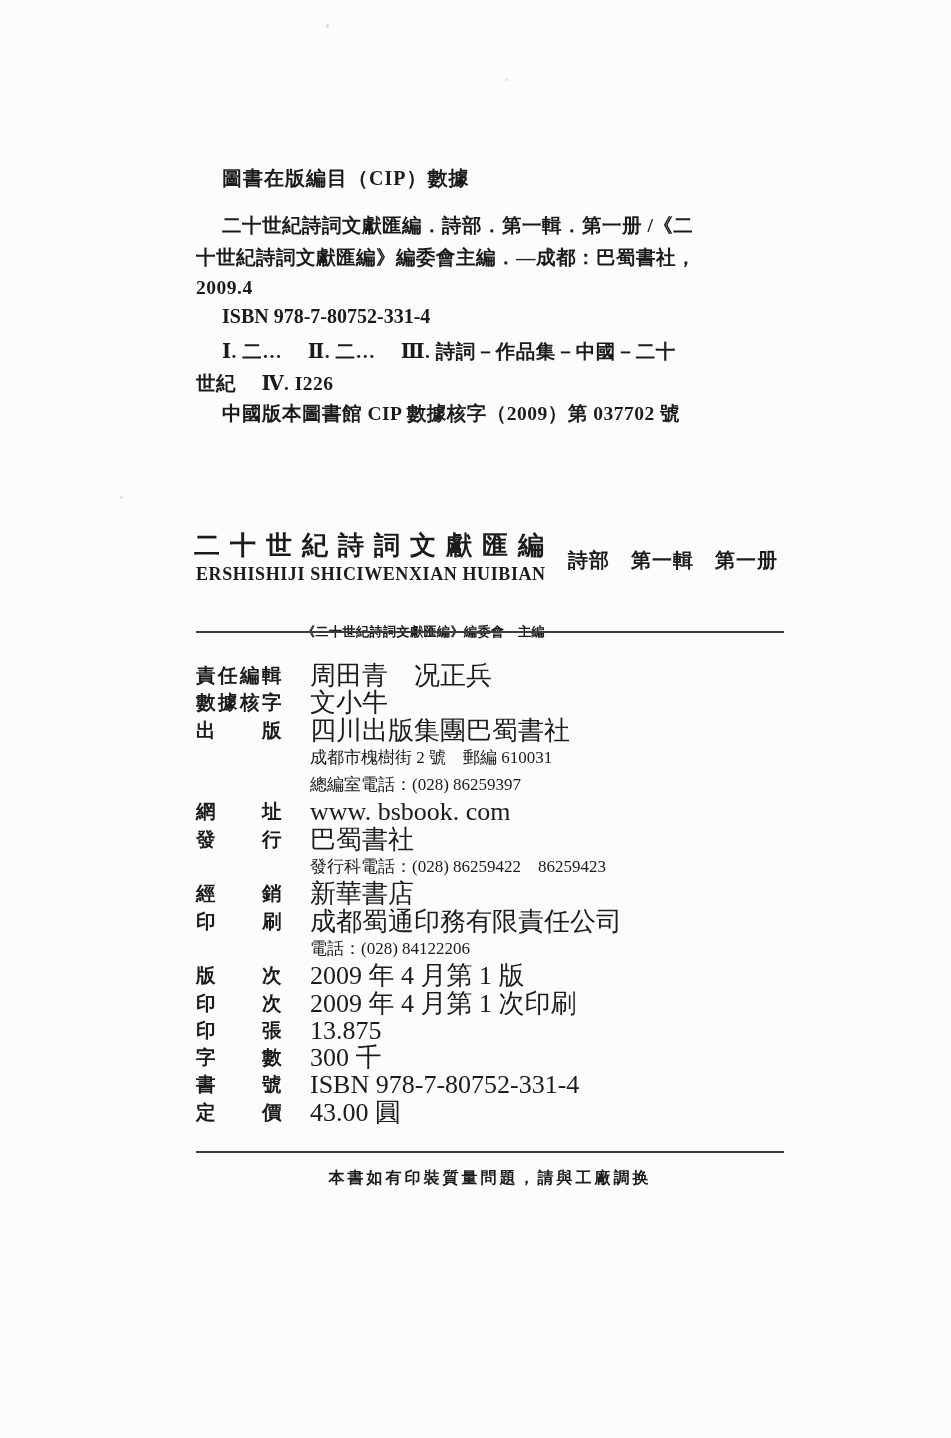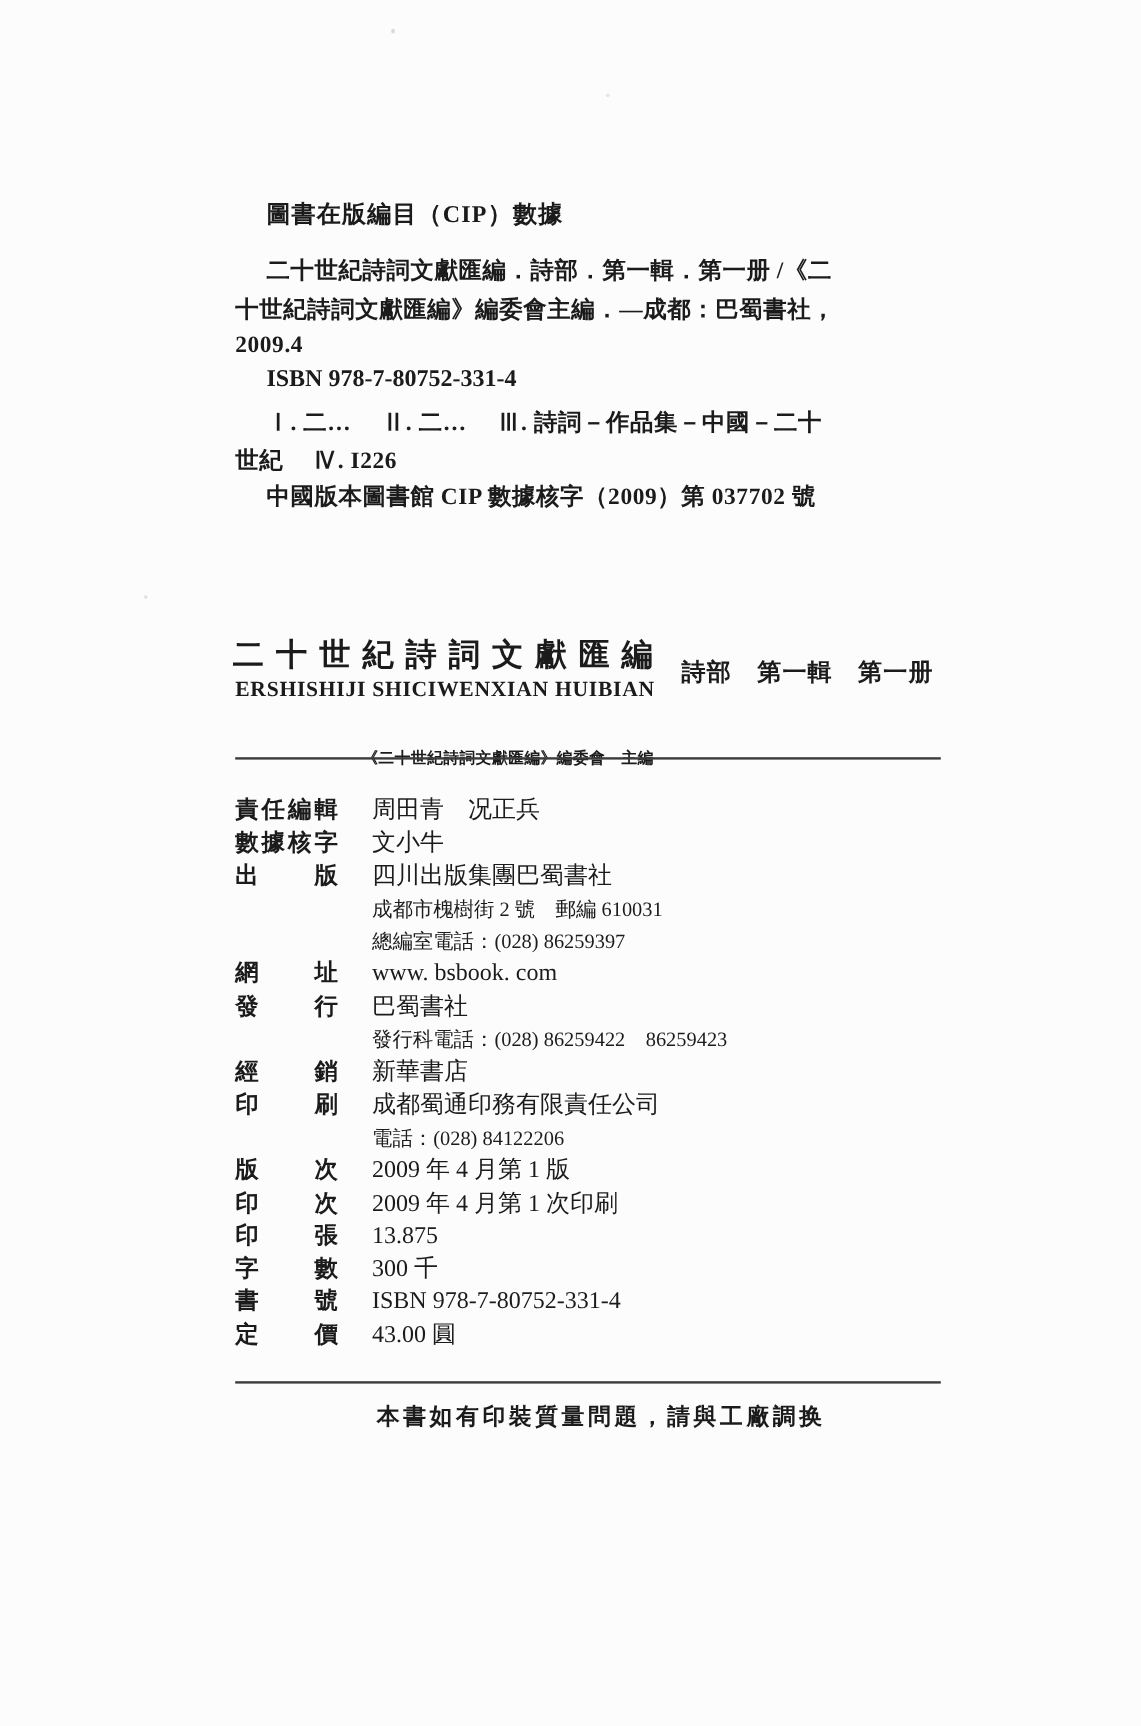--- a/index.html
+++ b/index.html
@@ -7,21 +7,20 @@
     width:951px;height:1438px;
     background:#f6f6f6;
     font-family:"Liberation Serif","DejaVu Serif",serif;
   }
   .page{
     position:relative;
     width:951px;height:1438px;
     background:#fcfcfc;
     color:#1b1b1b;
     overflow:hidden;
-    font-family:Liberation Serif, serif;
   }
   .abs{position:absolute;white-space:nowrap;}
 
   
   .cip-heading{left:222px;top:165px;font-size:20px;font-weight:bold;letter-spacing:1px;}
   .cip-line{font-size:19.5px;font-weight:600;letter-spacing:0.5px;}
   .cip-d1{left:222px;top:212px;}
   .cip-d2{left:196px;top:244px;}
   .cip-d3{left:196px;top:277px;}
   .cip-isbn{left:222px;top:305px;font-size:20px;font-weight:600;}
@@ -42,28 +41,28 @@
   
   .colophon{position:absolute;left:196px;top:650px;width:600px;margin-top:12px;}
   .col-row{display:flex;line-height:27.3px;height:27.3px;}
   .col-label{
     width:86px;
     font-size:19.5px;font-weight:600;
     text-align:justify;text-align-last:justify;
     letter-spacing:0.5px;
     flex:0 0 auto;
   }
-  .col-value{margin-left:28px;font-size:20px;font-weight:500;white-space:nowrap;}
+  .col-value{margin-left:28px;font-size:26px;font-weight:500;white-space:nowrap;}
   .col-sub{padding-left:114px;line-height:27.3px;height:27.3px;font-size:17px;font-weight:500;white-space:nowrap;}
 
   
   .footer-note{
-    left:207px;top:1168px;width:588px;
+    left:196px;top:1168px;width:588px;
     text-align:center;
-    font-size:19px;font-weight:600;letter-spacing:3px;
+    font-size:16px;font-weight:600;letter-spacing:3px;
   }
 
   
   .speck{position:absolute;border-radius:50%;background:#9a9a9a;}
   .speck-1{left:326px;top:24px;width:3px;height:4px;opacity:.35;}
   .speck-2{left:505px;top:78px;width:3px;height:3px;opacity:.25;}
   .speck-3{left:120px;top:496px;width:3px;height:3px;opacity:.3;}
 </style>
 </head>
 <body>

